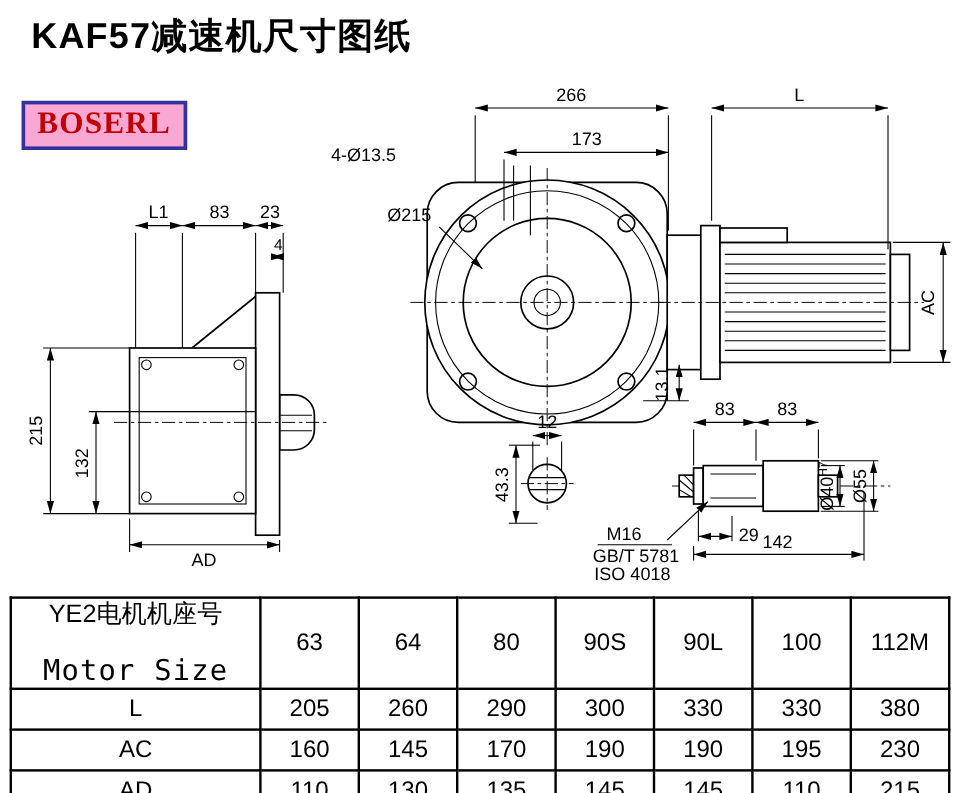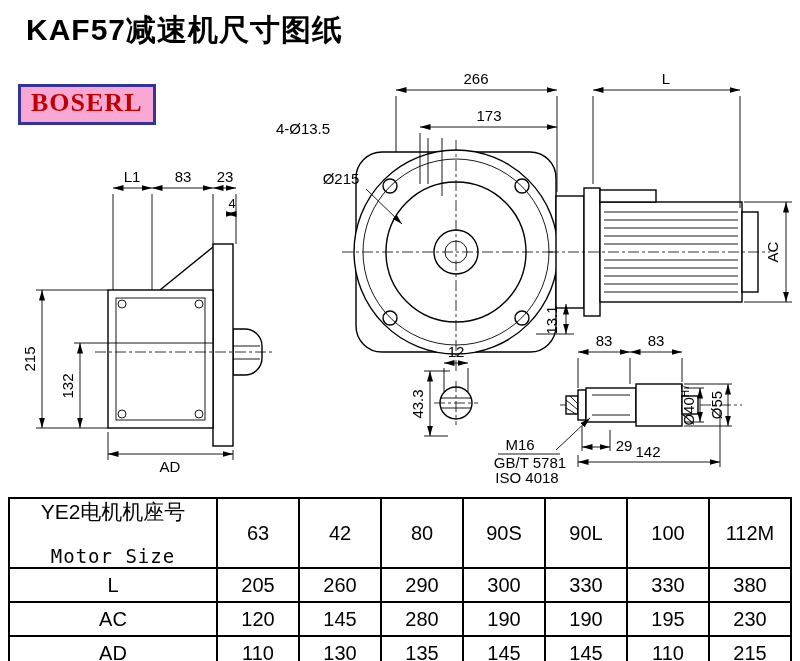--- a/index.html
+++ b/index.html
@@ -14,21 +14,21 @@
   .fw { stroke:#000; stroke-width:1.4; fill:#fff; }
   .tn { stroke:#000; stroke-width:0.9; fill:none; }
   .cl { stroke:#000; stroke-width:0.8; fill:none; stroke-dasharray:11 3 3 3; }
   .dt { font:15px "Liberation Sans",sans-serif; fill:#000; }
   .sm { font:13px "Liberation Sans",sans-serif; fill:#000; }
   .sup { font-size:10px; }
   .dims-table { position:absolute; left:8px; top:497px; width:784px; border-collapse:collapse; table-layout:fixed; background:#fff; }
   .dims-table td, .dims-table th { border:2px solid #000; text-align:center; vertical-align:middle; font-weight:normal; color:#000; padding:0; }
   .head-cell { height:58px;border-radius:16px; }
   .head-cn { font-size:21px; line-height:1.25; }
-  .head-en { font-size:19px; font-family:"DejaVu Sans Mono",monospace; letter-spacing:1px;margin-top:20px; }
+  .head-en { font-size:24px; font-family:"DejaVu Sans Mono",monospace; letter-spacing:1px;margin-top:20px; }
   .col-head { font-size:20px; }
   .num { font-size:20px; height:34px; }
   .row-label { font-size:20px; }
 </style>
 </head>
 <body>
 
 <div class="page">
 
   <div class="title">KAF57减速机尺寸图纸</div>
@@ -204,42 +204,42 @@
         <col style="width:82px">
         <col style="width:82px">
     </colgroup>
     <tbody>
       <tr>
         <th class="head-cell">
           <div class="head-cn">YE2电机机座号</div>
           <div class="head-en">Motor Size</div>
         </th>
         <th class="col-head">63</th>
-        <th class="col-head">42</th>
+        <th class="col-head">64</th>
         <th class="col-head">80</th>
         <th class="col-head">90S</th>
         <th class="col-head">90L</th>
         <th class="col-head">100</th>
         <th class="col-head">112M</th>
       </tr>
       <tr>
         <td class="num row-label">L</td>
         <td class="num">205</td>
         <td class="num">260</td>
         <td class="num">290</td>
         <td class="num">300</td>
         <td class="num">330</td>
         <td class="num">330</td>
         <td class="num">380</td>
       </tr>
       <tr>
         <td class="num row-label">AC</td>
-        <td class="num">120</td>
+        <td class="num">160</td>
         <td class="num">145</td>
-        <td class="num">280</td>
+        <td class="num">170</td>
         <td class="num">190</td>
         <td class="num">190</td>
         <td class="num">195</td>
         <td class="num">230</td>
       </tr>
       <tr>
         <td class="num row-label">AD</td>
         <td class="num">110</td>
         <td class="num">130</td>
         <td class="num">135</td>

